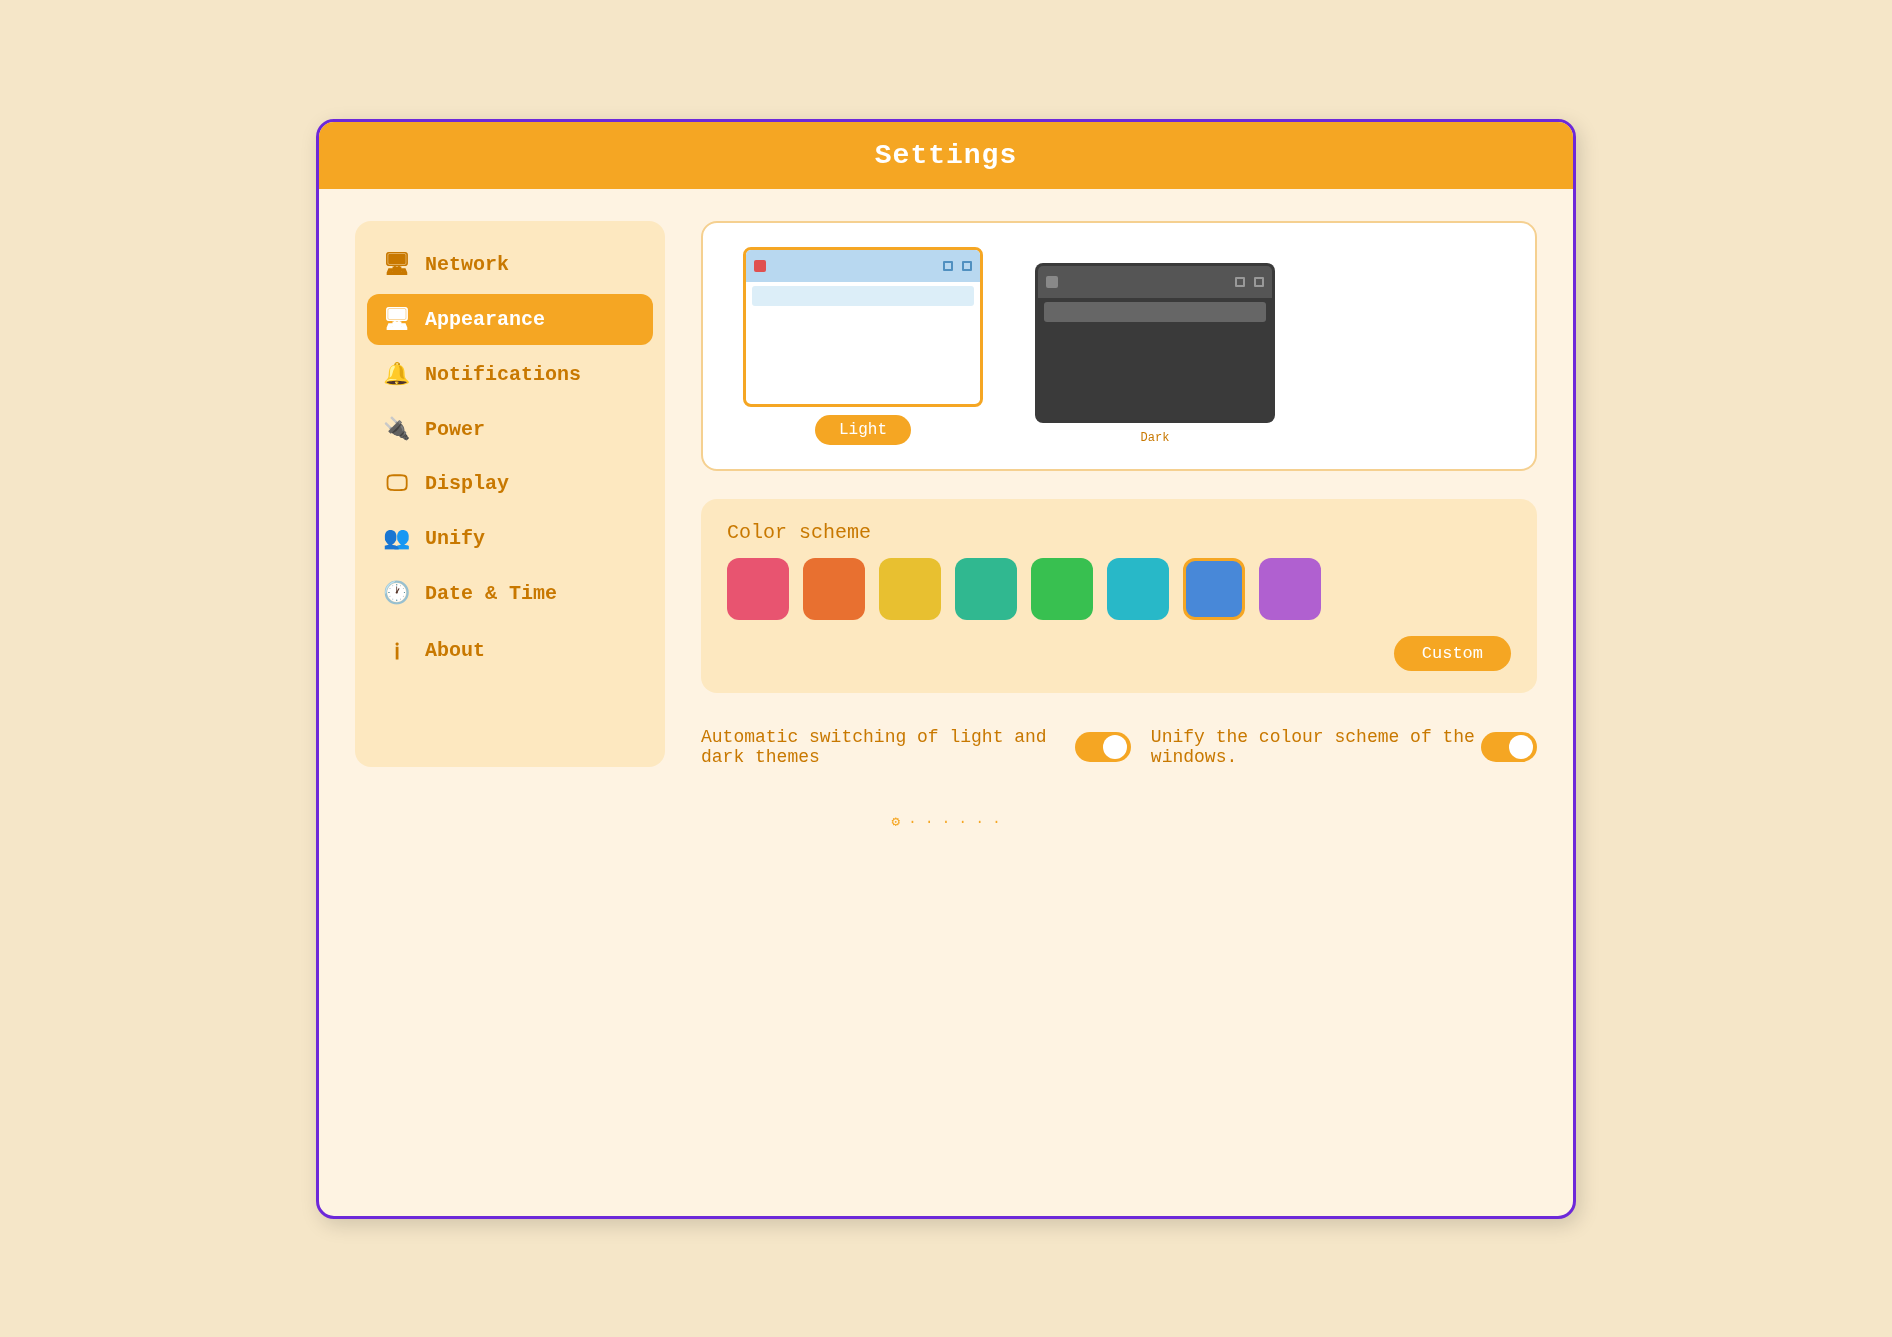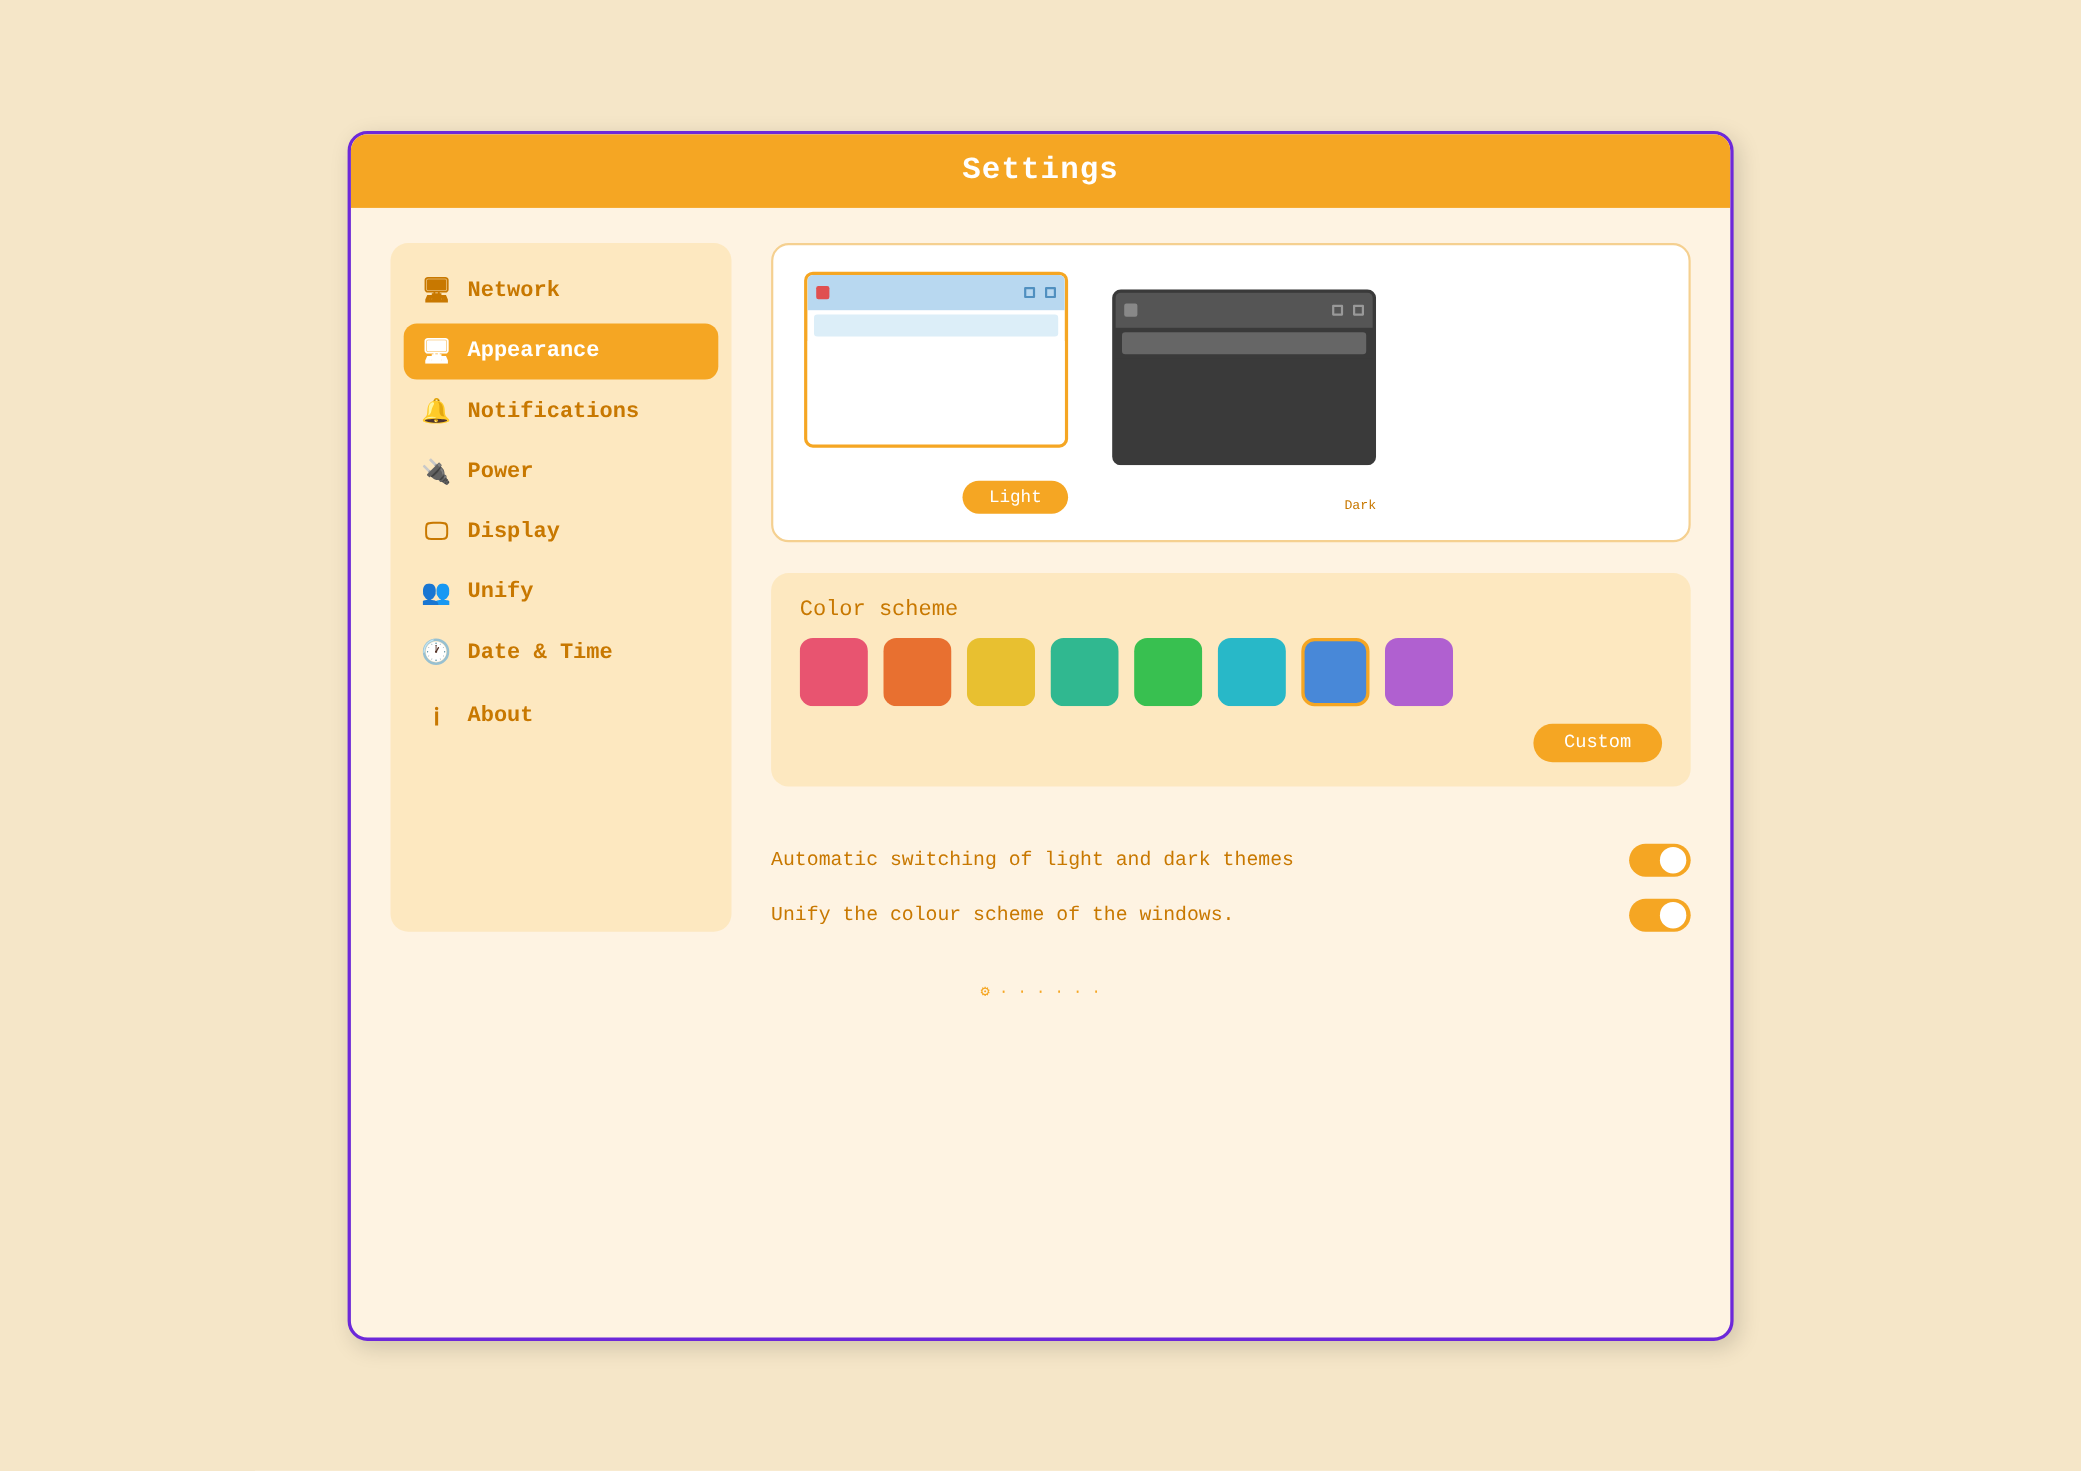--- a/index.html
+++ b/index.html
@@ -105,23 +105,24 @@
 
     .theme-options {
       display: flex;
       gap: 40px;
       align-items: flex-end;
     }
 
     .theme-option {
       display: flex;
       flex-direction: column;
-      align-items: flex-end;
-      gap: 30px;
-      cursor: pointer;
+      align-items: center;
+      gap: 8px;
+      cursor: pointer;
+      margin-left: 12px;
     }
 
     .theme-preview {
       width: 240px;
       height: 160px;
       border-radius: 8px;
       overflow: hidden;
       border: 3px solid transparent;
     }
 
@@ -280,23 +281,23 @@
       border-radius: 20px;
       padding: 8px 28px;
       font-size: 17px;
       font-family: 'Courier New', Courier, monospace;
       cursor: pointer;
     }
 
     
     .toggle-settings {
       display: flex;
-      flex-direction: column;
+      flex-direction: row;
       gap: 20px;
-      margin-top: 24px;
+      margin-top: 6px;
     }
 
     .toggle-row {
       display: flex;
       align-items: center;
       justify-content: space-between;
     }
 
     .toggle-text {
       font-size: 18px;

